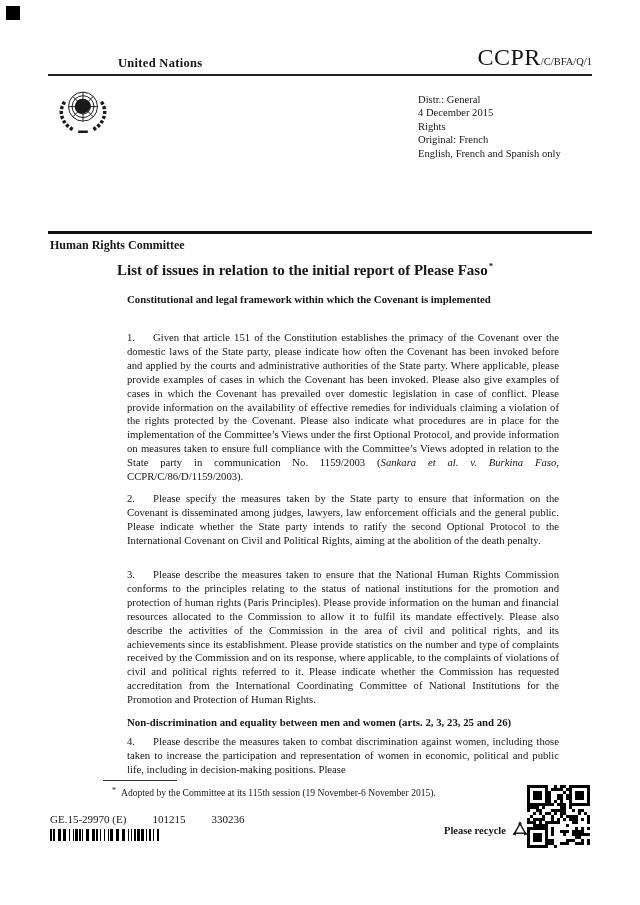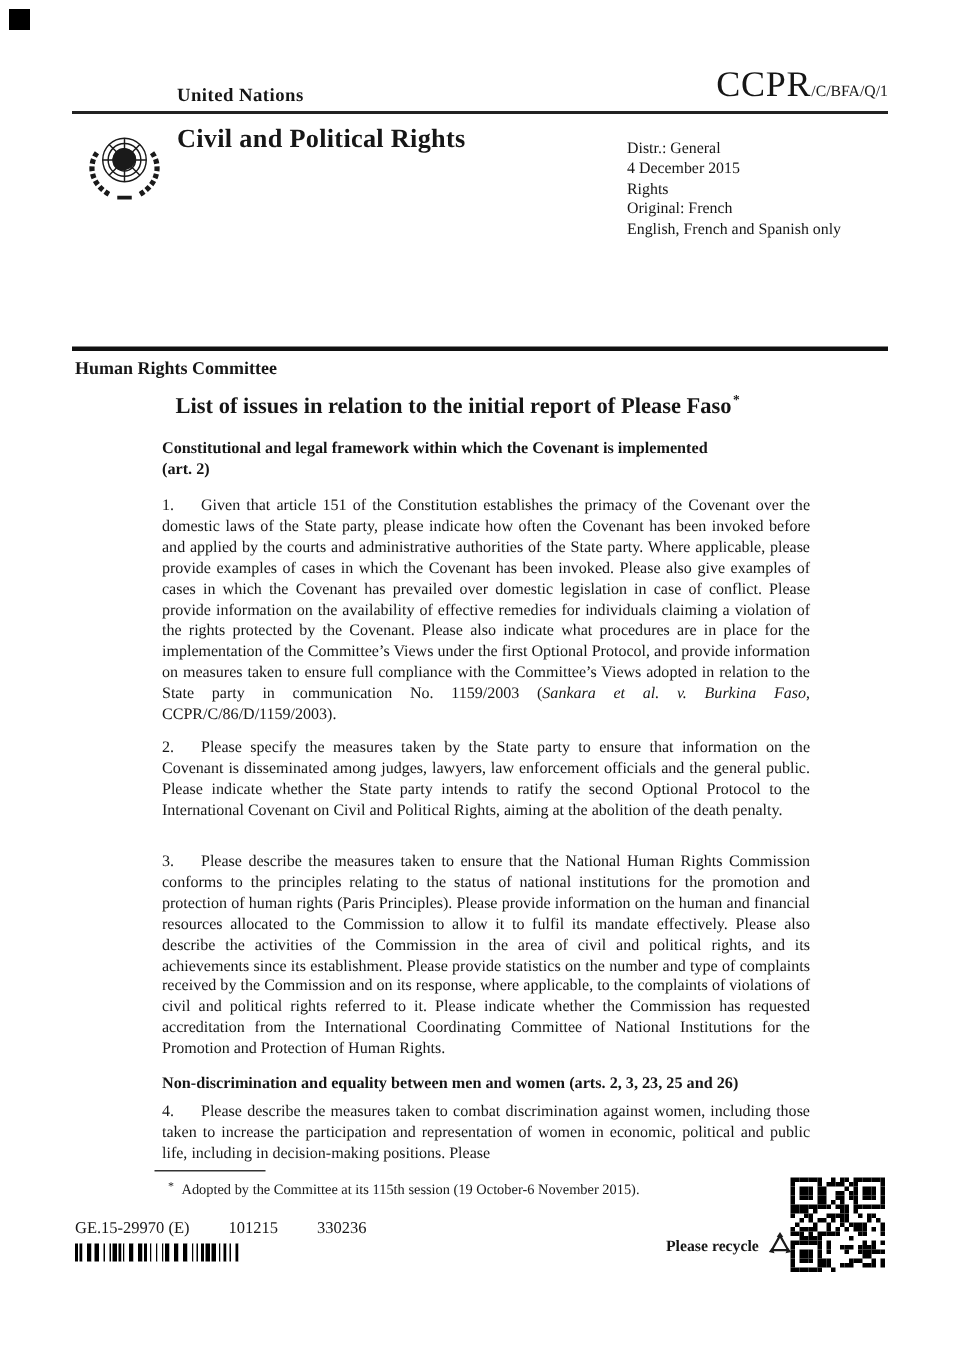--- a/index.html
+++ b/index.html
@@ -19,21 +19,21 @@
   .rule2{left:48px;top:231px;width:544px;height:3px;background:#111;}
   
   .emblem{left:54px;top:86px;width:58px;height:49px;}
   .covenant{left:118px;top:82px;font-size:17.5px;font-weight:bold;line-height:21px;letter-spacing:.2px;}
   .infoblock{left:418px;top:93px;font-size:10.6px;line-height:13.4px;}
   
   .committee{left:50px;top:238px;font-size:12px;font-weight:bold;}
   .doctitle{left:117px;top:261px;font-size:15px;font-weight:bold;white-space:nowrap;}
   .doctitle sup{font-size:9px;vertical-align:6px;margin-left:1px;}
   
-  .col{left:108px;width:432px;}
+  .col{left:127px;width:432px;}
   .shead{font-size:10.8px;font-weight:bold;line-height:13.5px;}
   .para{font-size:10.7px;line-height:13.9px;text-align:justify;margin:0;}
   .pnum{display:inline-block;width:26px;}
   .para em{font-style:italic;}
   .h-s1{top:293px;}
   .p-1{top:331px;}
   .p-2{top:492px;}
   .p-3{top:568px;}
   .h-s2{top:716px;white-space:nowrap;}
   .p-4{top:735px;height:46px;overflow:hidden;}
@@ -72,54 +72,52 @@
     <path d="M24 15 q4 -3.5 8.5 -1.5 q5 1.5 5.5 6.5 q-0.5 5.5 -6 7.5 q-6.5 2 -9.5 -2.5 q-2.5 -5 1.5 -10 z" fill="#1a1a1a"></path>
     <g fill="none" stroke="#1a1a1a" stroke-width="3.6" stroke-dasharray="3.2 1.9">
       <path d="M11 16 C4.5 25 7 38 20 45"></path>
       <path d="M49 16 C55.5 25 53 38 40 45"></path>
     </g>
     <path d="M25 47 h10" stroke="#1a1a1a" stroke-width="2.6"></path>
   </svg>
 </div>
 
 <div class="abs covenant">
-  <div>Civil and Political Rights</div>
 </div>
 
 <div class="abs infoblock">
   <div>Distr.: General</div>
   <div>4 December 2015</div>
   <div>Rights</div>
   <div>Original: French</div>
   <div>English, French and Spanish only</div>
 </div>
 
 <div class="abs rule2"></div>
 
 <div class="abs committee">Human Rights Committee</div>
 
 <div class="abs doctitle"><span>List of issues in relation to the initial report of Please Faso</span><sup>*</sup></div>
 
 <div class="abs col shead h-s1">
   <div>Constitutional and legal framework within which the Covenant is implemented</div>
-  <div>(art. 2)</div>
 </div>
 
 <p class="abs col para p-1"><span class="pnum">1.</span><span>Given that article 151 of the Constitution establishes the primacy of the Covenant over the domestic laws of the State party, please indicate how often the Covenant has been invoked before and applied by the courts and administrative authorities of the State party. Where applicable, please provide examples of cases in which the Covenant has been invoked. Please also give examples of cases in which the Covenant has prevailed over domestic legislation in case of conflict. Please provide information on the availability of effective remedies for individuals claiming a violation of the rights protected by the Covenant. Please also indicate what procedures are in place for the implementation of the Committee’s Views under the first Optional Protocol, and provide information on measures taken to ensure full compliance with the Committee’s Views adopted in relation to the State party in communication No. 1159/2003 (</span><em>Sankara et al. v. Burkina Faso</em><span>, CCPR/C/86/D/1159/2003).</span></p>
 
 <p class="abs col para p-2"><span class="pnum">2.</span><span>Please specify the measures taken by the State party to ensure that information on the Covenant is disseminated among judges, lawyers, law enforcement officials and the general public. Please indicate whether the State party intends to ratify the second Optional Protocol to the International Covenant on Civil and Political Rights, aiming at the abolition of the death penalty.</span></p>
 
 <p class="abs col para p-3"><span class="pnum">3.</span><span>Please describe the measures taken to ensure that the National Human Rights Commission conforms to the principles relating to the status of national institutions for the promotion and protection of human rights (Paris Principles). Please provide information on the human and financial resources allocated to the Commission to allow it to fulfil its mandate effectively. Please also describe the activities of the Commission in the area of civil and political rights, and its achievements since its establishment. Please provide statistics on the number and type of complaints received by the Commission and on its response, where applicable, to the complaints of violations of civil and political rights referred to it. Please indicate whether the Commission has requested accreditation from the International Coordinating Committee of National Institutions for the Promotion and Protection of Human Rights.</span></p>
 
 <div class="abs col shead h-s2">Non-discrimination and equality between men and women (arts. 2, 3, 23, 25 and 26)</div>
 
 <p class="abs col para p-4"><span class="pnum">4.</span><span>Please describe the measures taken to combat discrimination against women, including those taken to increase the participation and representation of women in economic, political and public life, including in decision-making positions. Please</span></p>
 
 <div class="abs fnrule"></div>
-<div class="abs footnote"><sup>*</sup><span>Adopted by the Committee at its 115th session (19 October-6 November 2015).</span></div>
+<div class="abs footnote"><sup>*</sup><span>Adopted by the Committee at its 115th session (19 November-6 November 2015).</span></div>
 
 <div class="abs geline"><span>GE.15-29970 (E)</span><span class="sp"></span><span>101215</span><span class="sp"></span><span>330236</span></div>
 
 <div class="abs barcode" id="barcode"><i style="width:2px;background:#000"></i><i style="width:1px;background:#fff"></i><i style="width:2px;background:#000"></i><i style="width:3px;background:#fff"></i><i style="width:3px;background:#000"></i><i style="width:2px;background:#fff"></i><i style="width:3px;background:#000"></i><i style="width:3px;background:#fff"></i><i style="width:1px;background:#000"></i><i style="width:3px;background:#fff"></i><i style="width:1px;background:#000"></i><i style="width:1px;background:#fff"></i><i style="width:3px;background:#000"></i><i style="width:1px;background:#fff"></i><i style="width:2px;background:#000"></i><i style="width:1px;background:#fff"></i><i style="width:1px;background:#000"></i><i style="width:3px;background:#fff"></i><i style="width:3px;background:#000"></i><i style="width:3px;background:#fff"></i><i style="width:3px;background:#000"></i><i style="width:1px;background:#fff"></i><i style="width:2px;background:#000"></i><i style="width:2px;background:#fff"></i><i style="width:1px;background:#000"></i><i style="width:3px;background:#fff"></i><i style="width:1px;background:#000"></i><i style="width:3px;background:#fff"></i><i style="width:1px;background:#000"></i><i style="width:1px;background:#fff"></i><i style="width:3px;background:#000"></i><i style="width:3px;background:#fff"></i><i style="width:3px;background:#000"></i><i style="width:3px;background:#fff"></i><i style="width:3px;background:#000"></i><i style="width:3px;background:#fff"></i><i style="width:1px;background:#000"></i><i style="width:2px;background:#fff"></i><i style="width:1px;background:#000"></i><i style="width:2px;background:#fff"></i><i style="width:2px;background:#000"></i><i style="width:1px;background:#fff"></i><i style="width:3px;background:#000"></i><i style="width:1px;background:#fff"></i><i style="width:3px;background:#000"></i><i style="width:2px;background:#fff"></i><i style="width:1px;background:#000"></i><i style="width:2px;background:#fff"></i><i style="width:2px;background:#000"></i><i style="width:2px;background:#fff"></i><i style="width:1px;background:#000"></i><i style="width:3px;background:#fff"></i><i style="width:2px;background:#000"></i><i style="width:2px;background:#fff"></i></div>
 
 <div class="abs recycle"><span>Please recycle</span><svg width="20" height="20" viewBox="0 0 24 24">
       <path d="M12 4.5 L18.5 16 H5.5 Z" fill="none" stroke="#1a1a1a" stroke-width="1.8"></path>
       <path d="M12 1.5 l2.6 4 h-5.2 z" fill="#1a1a1a"></path>
       <path d="M21 17.5 l-4.6 1 1.9-4.3 z" fill="#1a1a1a"></path>
       <path d="M3 17.5 l4.6 1 -1.9-4.3 z" fill="#1a1a1a"></path>

